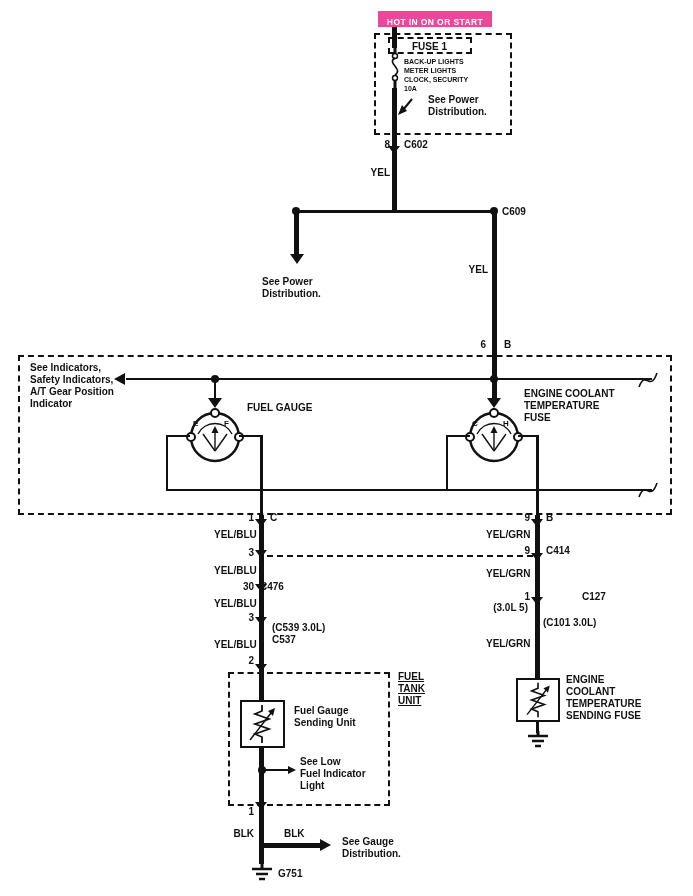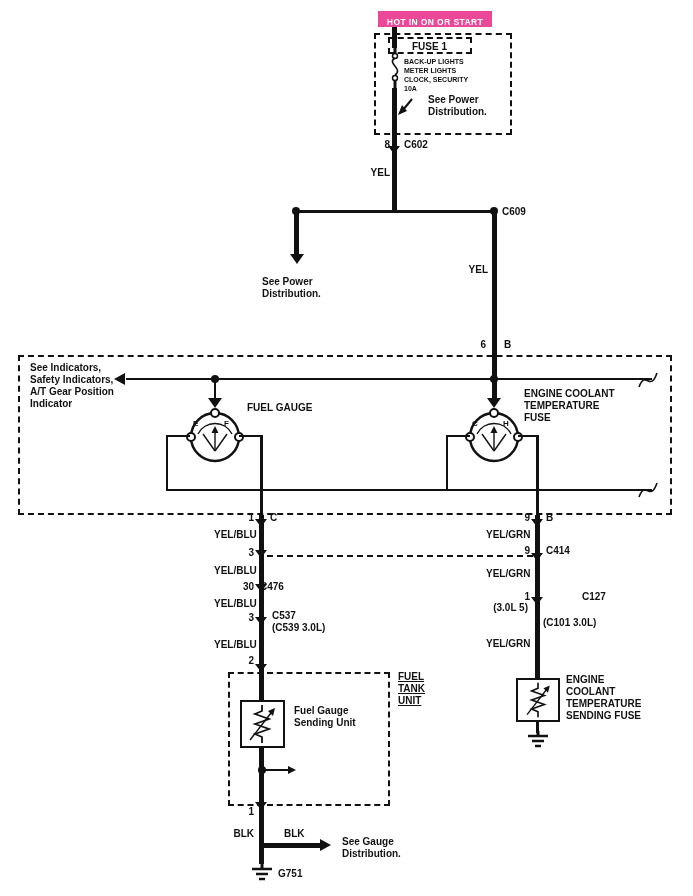--- a/index.html
+++ b/index.html
@@ -155,21 +155,21 @@
   <div class="lbl rt" style="left:234px;top:512px;width:20px;">1</div>
   <div class="lbl" style="left:270px;top:512px;">C</div>
   <div class="lbl rt" style="left:214px;top:529px;width:42px;">YEL/BLU</div>
   <div class="lbl rt" style="left:234px;top:547px;width:20px;">3</div>
   <div class="dashline" style="left:267px;top:555px;width:266px;"></div>
   <div class="lbl rt" style="left:214px;top:565px;width:42px;">YEL/BLU</div>
   <div class="lbl rt" style="left:230px;top:581px;width:24px;">30</div>
   <div class="lbl" style="left:260px;top:581px;">C476</div>
   <div class="lbl rt" style="left:214px;top:598px;width:42px;">YEL/BLU</div>
   <div class="lbl rt" style="left:234px;top:612px;width:20px;">3</div>
-  <div class="lbl" style="left:272px;top:610px;">C537</div>
+  <div class="lbl" style="left:272px;top:634px;">C537</div>
   <div class="lbl" style="left:272px;top:622px;">(C539 3.0L)</div>
   <div class="lbl rt" style="left:214px;top:639px;width:42px;">YEL/BLU</div>
   <div class="lbl rt" style="left:234px;top:655px;width:20px;">2</div>
 
   <div class="dbox" style="left:228px;top:672px;width:162px;height:134px;"></div>
   <div class="lbl" style="left:398px;top:671px;width:50px;text-decoration:underline;">FUEL
 TANK
 UNIT</div>
   <div class="w" style="left:259px;top:672px;width:5px;height:28px;"></div>
 
@@ -179,20 +179,23 @@
     <line x1="8" y1="38" x2="29" y2="11" stroke="#111" stroke-width="1.5"></line>
     <polygon points="33,6 26,9 31,14" fill="#111"></polygon>
   </svg>
   <div class="lbl" style="left:294px;top:705px;width:82px;">Fuel Gauge
 Sending Unit</div>
 
   <div class="w" style="left:259px;top:748px;width:5px;height:116px;"></div>
   <div class="dot" style="left:258px;top:766px;"></div>
   <div class="t" style="left:262px;top:769px;width:26px;height:2px;"></div>
   <div class="arr-r sm2" style="left:288px;top:766px;"></div>
+  <div class="lbl" style="left:300px;top:756px;width:90px;">See Low
+Fuel Indicator
+Light</div>
 
   <div class="conn" style="left:255px;top:802px;"></div>
   <div class="lbl rt" style="left:234px;top:806px;width:20px;">1</div>
   <div class="lbl rt" style="left:224px;top:828px;width:30px;">BLK</div>
 
   <div class="w" style="left:262px;top:843px;width:58px;height:5px;"></div>
   <div class="lbl" style="left:284px;top:828px;">BLK</div>
   <div class="arr-r" style="left:320px;top:839px;"></div>
   <div class="lbl" style="left:342px;top:836px;width:84px;">See Gauge
 Distribution.</div>

